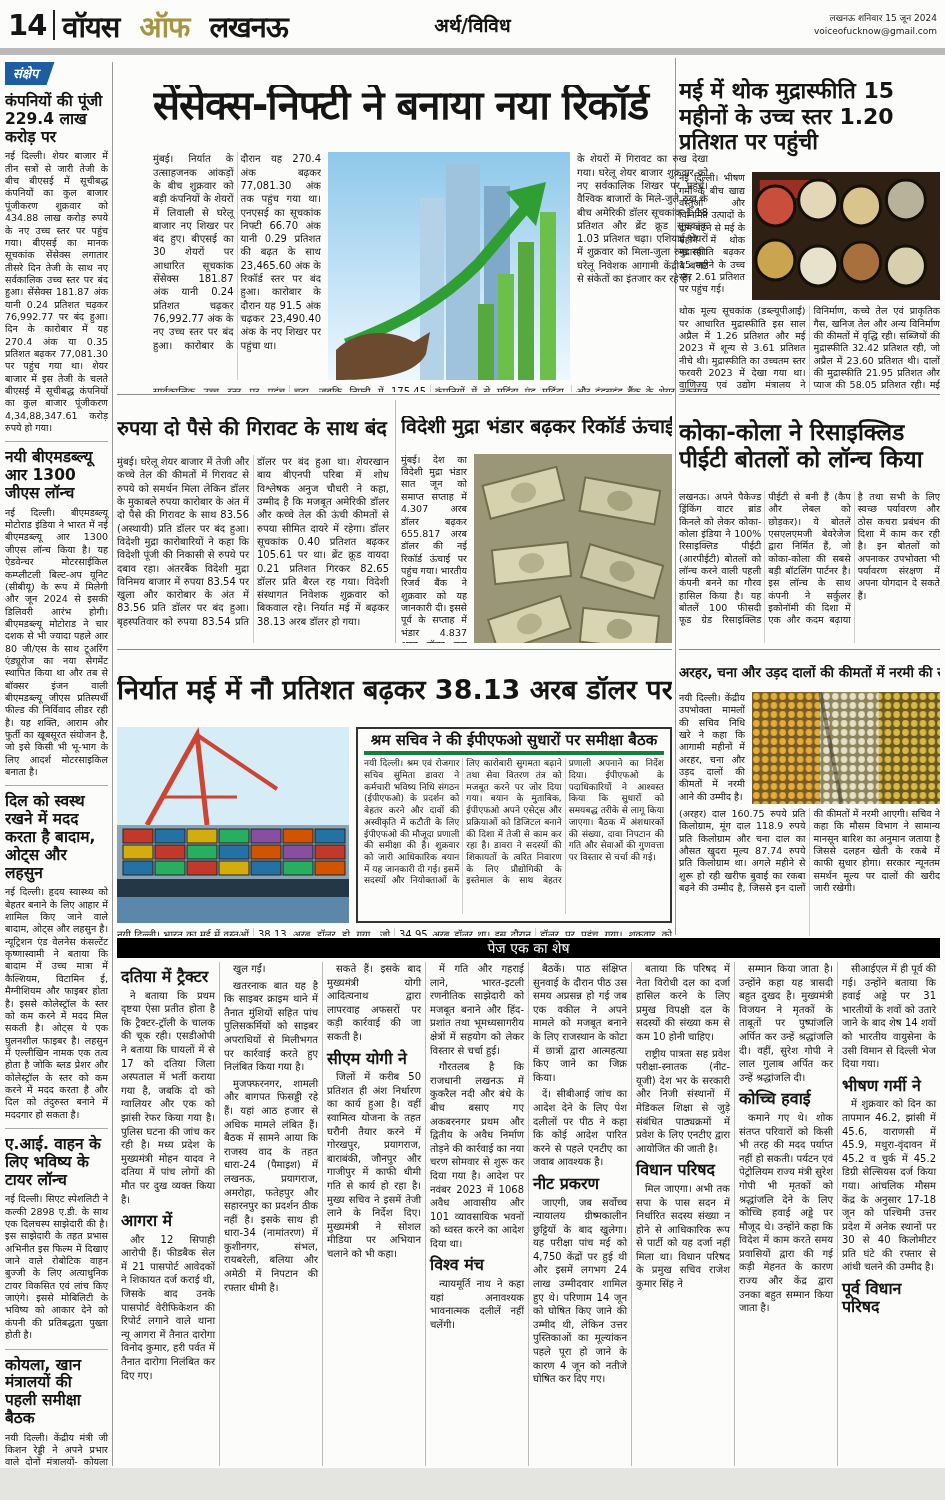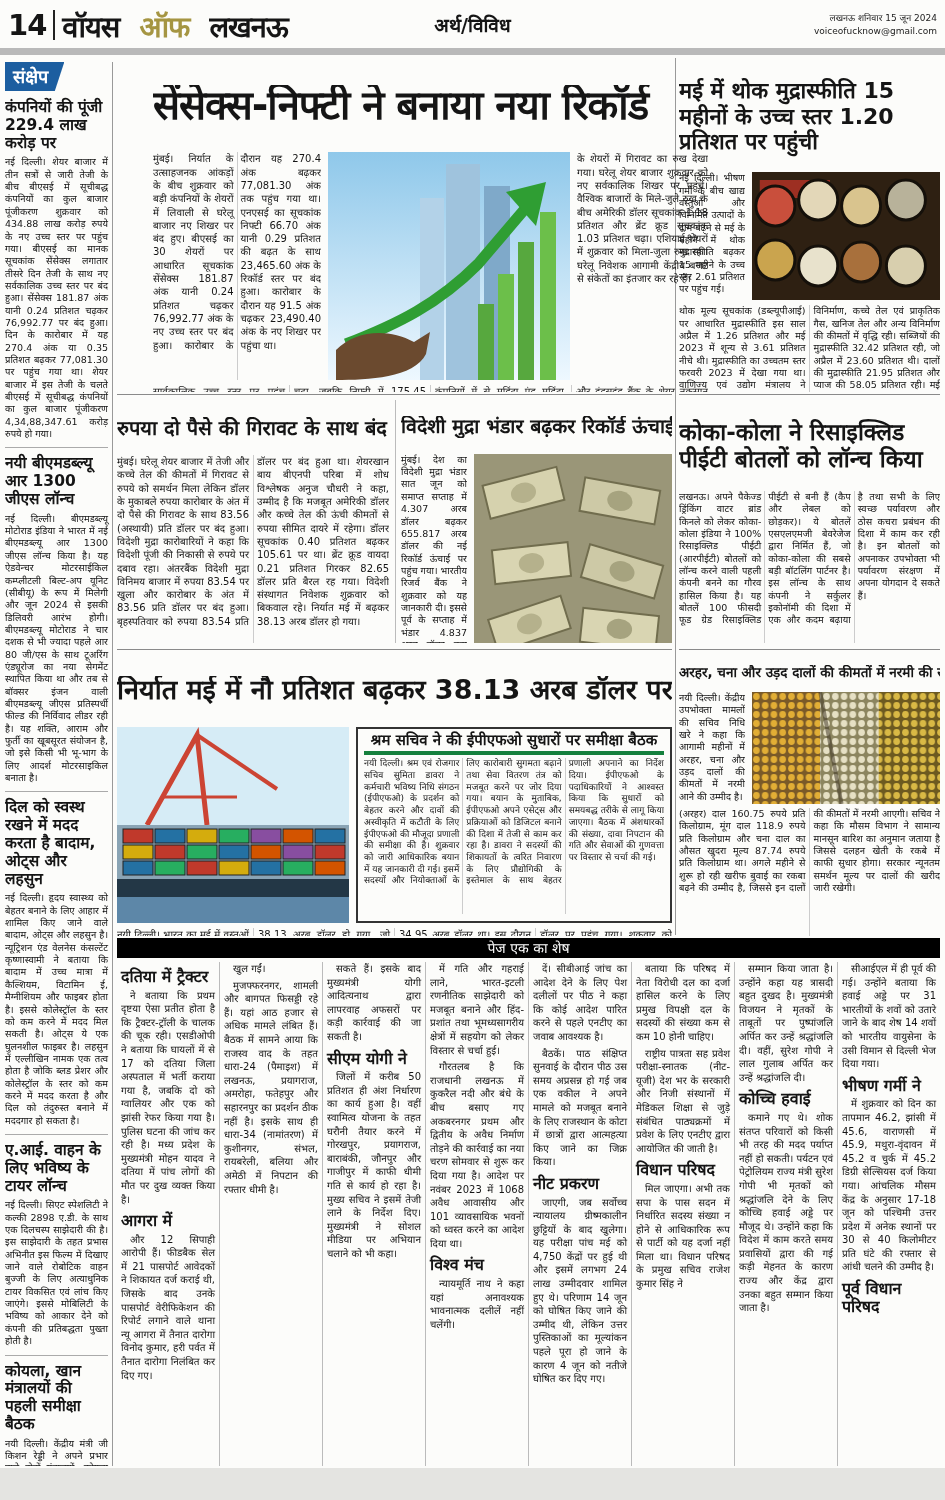--- a/index.html
+++ b/index.html
@@ -12,22 +12,22 @@
   .pgnum{font-size:29px;font-weight:bold;letter-spacing:-1px;}
   .mastbar{width:2px;height:30px;background:#222;margin:0 7px;}
   .nameplate{font-size:29px;font-weight:bold;letter-spacing:-1px;white-space:nowrap;}
   .nameplate .mid{color:#a59542;padding:0 20px;}
   .mast-center{position:absolute;left:50%;transform:translateX(-50%);font-size:19px;font-weight:bold;}
   .mast-right{margin-left:auto;text-align:right;font-size:9px;line-height:1.5;color:#222;}
   .top-rule{left:0;top:48px;width:945px;height:7px;background:#b9b9b9;}
   
   .sidebar{position:absolute;left:5px;top:62px;width:108px;height:1404px;overflow:hidden;
            border-right:1px solid #999;padding-right:4px;box-sizing:border-box;}
-  .kicker{display:inline-block;background:#1c5ea0;color:#fff;font-weight:bold;font-size:18px;
-          padding:2px 16px 3px 8px;clip-path:polygon(0 0,100% 0,84% 100%,0 100%);margin-bottom:5px;}
+  .kicker{display:inline-block;background:#1c5ea0;color:#fff;font-weight:bold;font-size:13px;
+          padding:2px 16px 3px 8px;clip-path:polygon(0 0,100% 0,84% 100%,0 100%);margin-bottom:5px;font-style:italic;}
   .s-art h3{font-size:15.5px;line-height:1.15;margin:3px 0 4px;font-weight:bold;}
   .s-art p{font-size:9.5px;line-height:1.3;text-align:justify;}
   .s-sep{border:none;border-top:1px solid #aaa;margin:7px 0;}
   
   .hrule{background:#8a8a8a;height:1px;}
   .vrule{background:#999;width:1px;}
   
   .story{position:absolute;overflow:hidden;}
   .h-xl{font-size:40px;font-weight:bold;line-height:1.02;white-space:nowrap;overflow:hidden;letter-spacing:-1px;}
   .h-lg{font-size:27px;font-weight:bold;line-height:1.05;white-space:nowrap;overflow:hidden;}
@@ -306,36 +306,37 @@
 
   <section class="bottom">
     <div class="bcol">
       <div class="bsub">दतिया में ट्रैक्टर</div>
       <p>ने बताया कि प्रथम दृष्टया ऐसा प्रतीत होता है कि ट्रैक्टर-ट्रॉली के चालक की चूक रही। एसडीओपी ने बताया कि घायलों में से 17 को दतिया जिला अस्पताल में भर्ती कराया गया है, जबकि दो को ग्वालियर और एक को झांसी रेफर किया गया है। पुलिस घटना की जांच कर रही है। मध्य प्रदेश के मुख्यमंत्री मोहन यादव ने दतिया में पांच लोगों की मौत पर दुख व्यक्त किया है।</p>
       <div class="bsub">आगरा में</div>
       <p>और 12 सिपाही आरोपी हैं। फीडबैक सेल में 21 पासपोर्ट आवेदकों ने शिकायत दर्ज कराई थी, जिसके बाद उनके पासपोर्ट वेरीफिकेशन की रिपोर्ट लगाने वाले थाना न्यू आगरा में तैनात दारोगा विनोद कुमार, हरी पर्वत में तैनात दारोगा निलंबित कर दिए गए।</p>
     </div>
     <div class="bcol">
       <p>खुल गईं।</p>
+      <p>खतरनाक बात यह है कि साइबर क्राइम थाने में तैनात मुंशियों सहित पांच पुलिसकर्मियों को साइबर अपराधियों से मिलीभगत पर कार्रवाई करते हुए निलंबित किया गया है।</p>
       <p>मुजफ्फरनगर, शामली और बागपत फिसड्डी रहे हैं। यहां आठ हजार से अधिक मामले लंबित हैं। बैठक में सामने आया कि राजस्व वाद के तहत धारा-24 (पैमाइश) में लखनऊ, प्रयागराज, अमरोहा, फतेहपुर और सहारनपुर का प्रदर्शन ठीक नहीं है। इसके साथ ही धारा-34 (नामांतरण) में कुशीनगर, संभल, रायबरेली, बलिया और अमेठी में निपटान की रफ्तार धीमी है।</p>
     </div>
     <div class="bcol">
       <p>सकते हैं। इसके बाद मुख्यमंत्री योगी आदित्यनाथ द्वारा लापरवाह अफसरों पर कड़ी कार्रवाई की जा सकती है।</p>
       <div class="bsub">सीएम योगी ने</div>
       <p>जिलों में करीब 50 प्रतिशत ही अंश निर्धारण का कार्य हुआ है। वहीं स्वामित्व योजना के तहत घरौनी तैयार करने में गोरखपुर, प्रयागराज, बाराबंकी, जौनपुर और गाजीपुर में काफी धीमी गति से कार्य हो रहा है। मुख्य सचिव ने इसमें तेजी लाने के निर्देश दिए। मुख्यमंत्री ने सोशल मीडिया पर अभियान चलाने को भी कहा।</p>
     </div>
     <div class="bcol">
       <p>में गति और गहराई लाने, भारत-इटली रणनीतिक साझेदारी को मजबूत बनाने और हिंद-प्रशांत तथा भूमध्यसागरीय क्षेत्रों में सहयोग को लेकर विस्तार से चर्चा हुई।</p>
       <p>गौरतलब है कि राजधानी लखनऊ में कुकरैल नदी और बंधे के बीच बसाए गए अकबरनगर प्रथम और द्वितीय के अवैध निर्माण तोड़ने की कार्रवाई का नया चरण सोमवार से शुरू कर दिया गया है। आदेश पर नवंबर 2023 में 1068 अवैध आवासीय और 101 व्यावसायिक भवनों को ध्वस्त करने का आदेश दिया था।</p>
       <div class="bsub">विश्व मंच</div>
       <p>न्यायमूर्ति नाथ ने कहा यहां अनावश्यक भावनात्मक दलीलें नहीं चलेंगी।</p>
     </div>
     <div class="bcol">
+      <p>बैठकें। पाठ संक्षिप्त सुनवाई के दौरान पीठ उस समय अप्रसन्न हो गई जब एक वकील ने अपने मामले को मजबूत बनाने के लिए राजस्थान के कोटा में छात्रों द्वारा आत्महत्या किए जाने का जिक्र किया।</p>
       <p>दें। सीबीआई जांच का आदेश देने के लिए पेश दलीलों पर पीठ ने कहा कि कोई आदेश पारित करने से पहले एनटीए का जवाब आवश्यक है।</p>
-      <p>बैठकें। पाठ संक्षिप्त सुनवाई के दौरान पीठ उस समय अप्रसन्न हो गई जब एक वकील ने अपने मामले को मजबूत बनाने के लिए राजस्थान के कोटा में छात्रों द्वारा आत्महत्या किए जाने का जिक्र किया।</p>
       <div class="bsub">नीट प्रकरण</div>
       <p>जाएगी, जब सर्वोच्च न्यायालय ग्रीष्मकालीन छुट्टियों के बाद खुलेगा। यह परीक्षा पांच मई को 4,750 केंद्रों पर हुई थी और इसमें लगभग 24 लाख उम्मीदवार शामिल हुए थे। परिणाम 14 जून को घोषित किए जाने की उम्मीद थी, लेकिन उत्तर पुस्तिकाओं का मूल्यांकन पहले पूरा हो जाने के कारण 4 जून को नतीजे घोषित कर दिए गए।</p>
     </div>
     <div class="bcol">
       <p>बताया कि परिषद में नेता विरोधी दल का दर्जा हासिल करने के लिए प्रमुख विपक्षी दल के सदस्यों की संख्या कम से कम 10 होनी चाहिए।</p>
       <p>राष्ट्रीय पात्रता सह प्रवेश परीक्षा-स्नातक (नीट-यूजी) देश भर के सरकारी और निजी संस्थानों में मेडिकल शिक्षा से जुड़े संबंधित पाठ्यक्रमों में प्रवेश के लिए एनटीए द्वारा आयोजित की जाती है।</p>
       <div class="bsub">विधान परिषद</div>
       <p>मिल जाएगा। अभी तक सपा के पास सदन में निर्धारित सदस्य संख्या न होने से आधिकारिक रूप से पार्टी को यह दर्जा नहीं मिला था। विधान परिषद के प्रमुख सचिव राजेश कुमार सिंह ने</p>
     </div>
     <div class="bcol">

